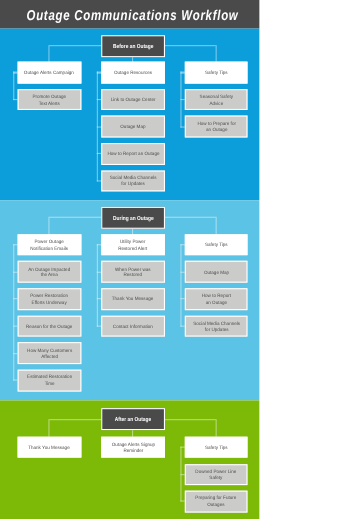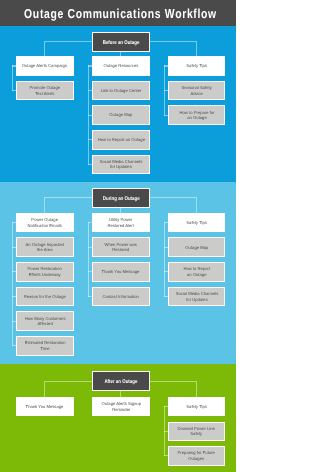--- a/index.html
+++ b/index.html
@@ -13,21 +13,21 @@
   #page { position: relative; width: 236px; height: 472px; overflow: hidden; }
 
   
   .titlebar {
     position: absolute; left: 0; top: 0; width: 236px; height: 26.4px;
     background: #4a4a4a;
   }
   .titlebar .title {
     position: absolute; left: 0; top: 0; width: 236px; height: 26.4px;
     line-height: 27.4px; text-align: center;
-    color: #ffffff; font-weight: bold; font-size: 13px;
+    color: #ffffff; font-weight: bold; font-size: 13px; font-style: italic;
   }
   .titlebar .title > span {
     display: inline-block; white-space: nowrap;
     transform: scaleX(0.80); transform-origin: 50% 50%;
     letter-spacing: 0.84px; margin-right: -0.84px;
   }
 
   
   .section { position: absolute; left: 0; width: 236px; }
   .sec-inner { position: absolute; left: 0; top: 0; width: 236px; height: 100%; }

